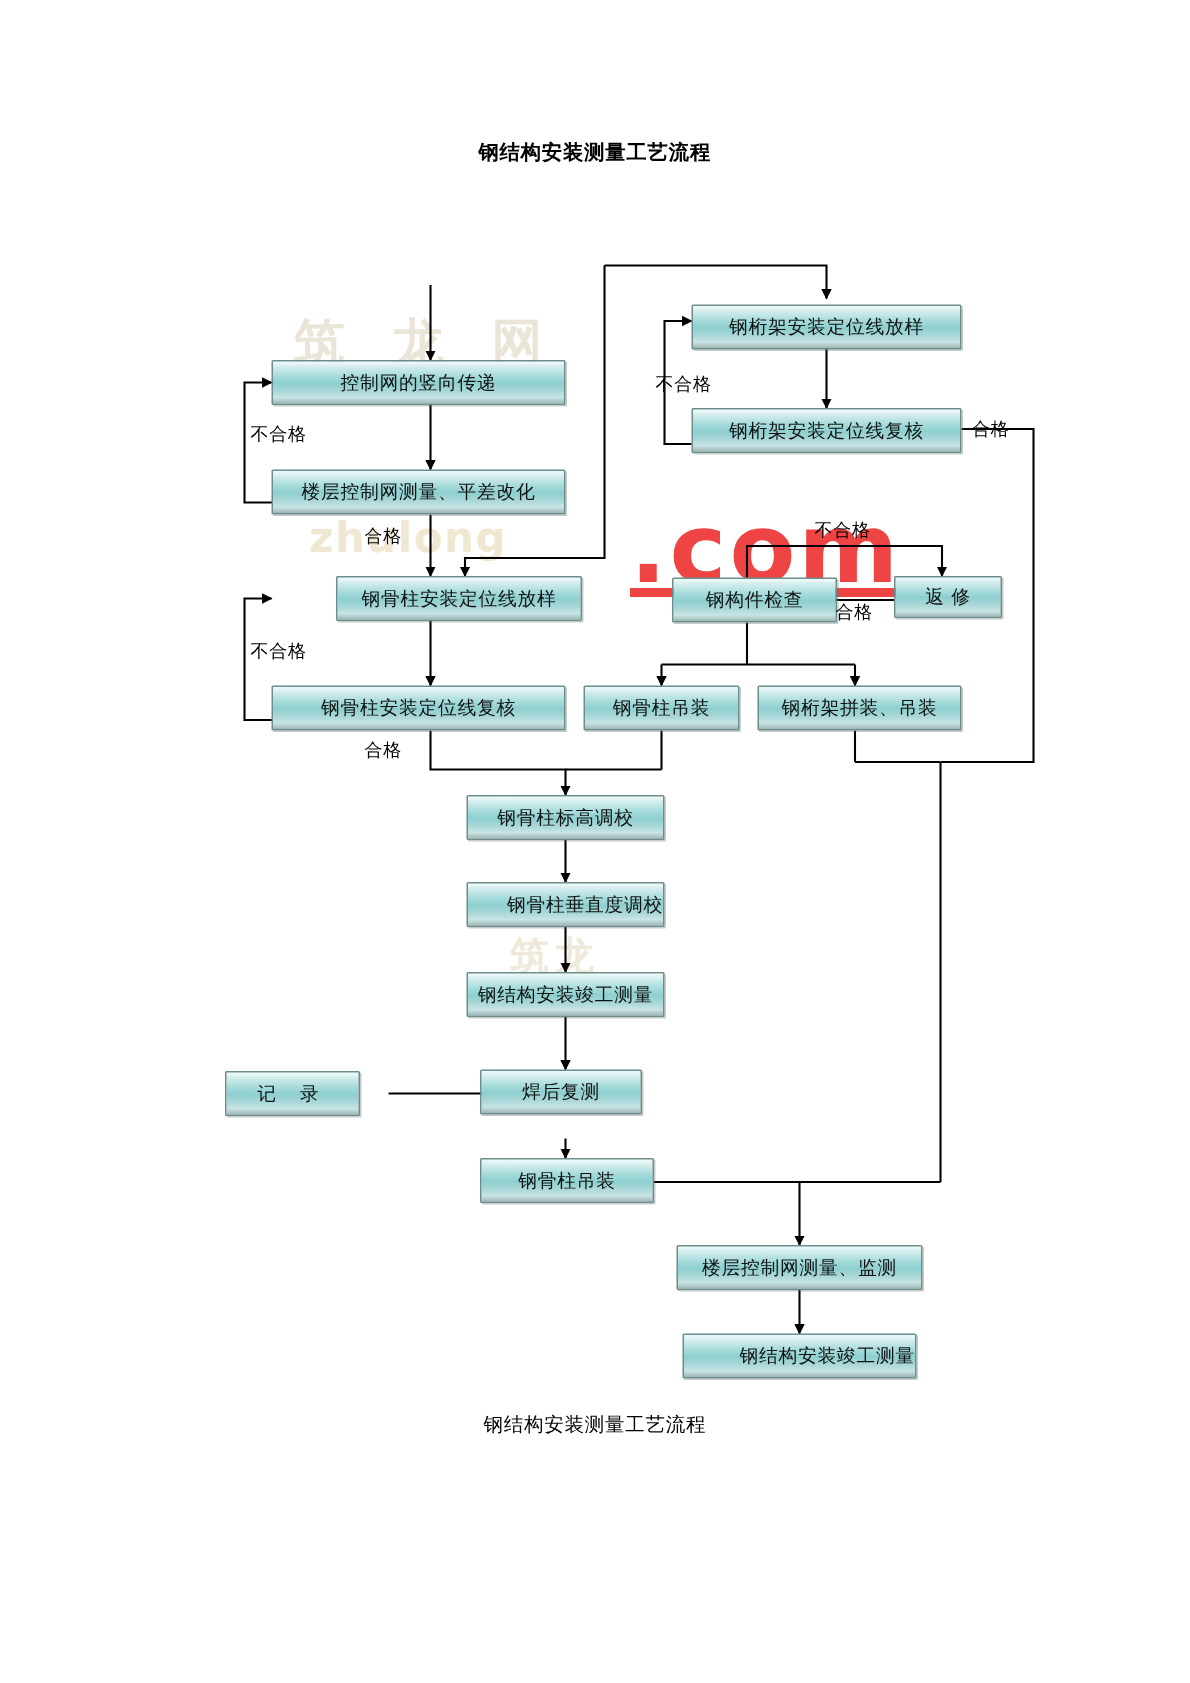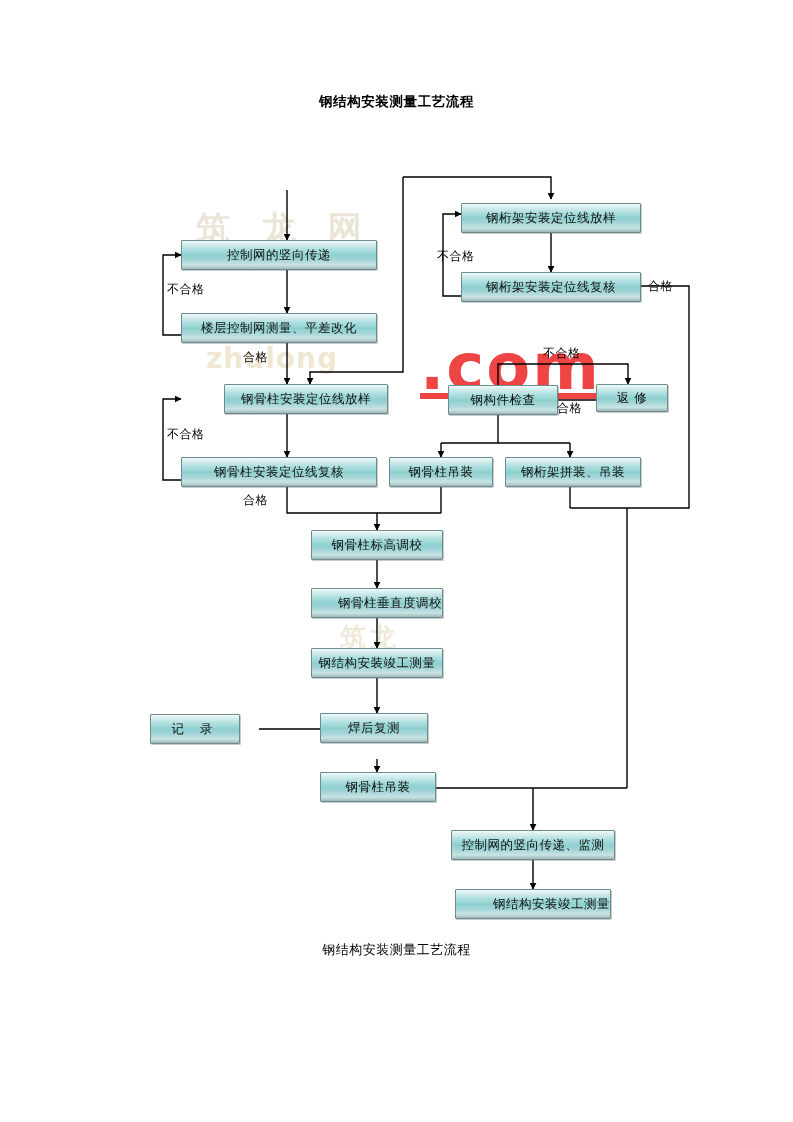--- a/index.html
+++ b/index.html
@@ -211,21 +211,21 @@
 
   <div class="node" style="left:320px;top:772px;width:116px;height:30px;">
     <span>钢骨柱吊装</span>
   </div>
 
   <div class="node wide-letterspace" style="left:150px;top:714px;width:90px;height:30px;">
     <span>记  录</span>
   </div>
 
   <div class="node" style="left:451px;top:830px;width:164px;height:30px;">
-    <span>控制网的竖向传递、监测</span>
+    <span>楼层控制网测量、监测</span>
   </div>
 
   <div class="node" style="left:455px;top:889px;width:156px;height:30px;justify-content:flex-end;">
     <span>钢结构安装竣工测量</span>
   </div>
 
   <div class="elabel" style="left:167px;top:281px;"><span>不合格</span></div>
 
   <div class="elabel" style="left:243px;top:349px;"><span>合格</span></div>
 

